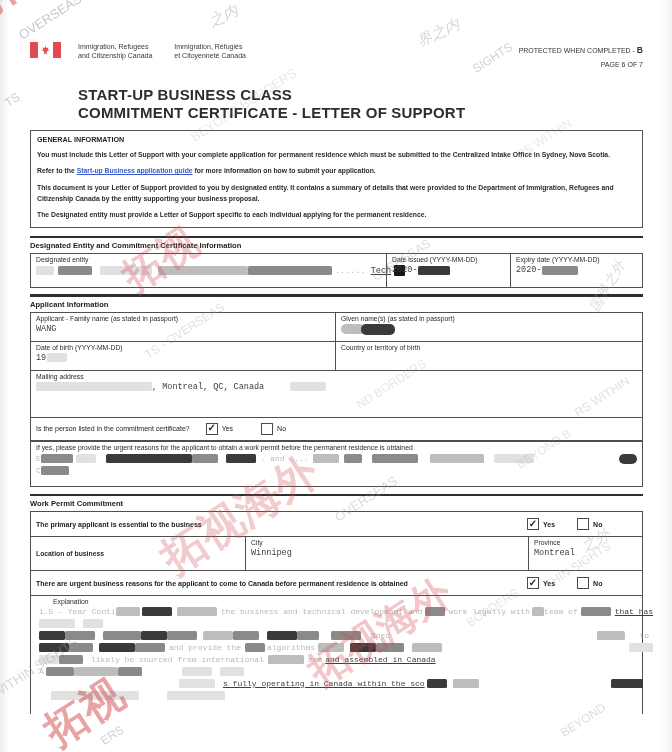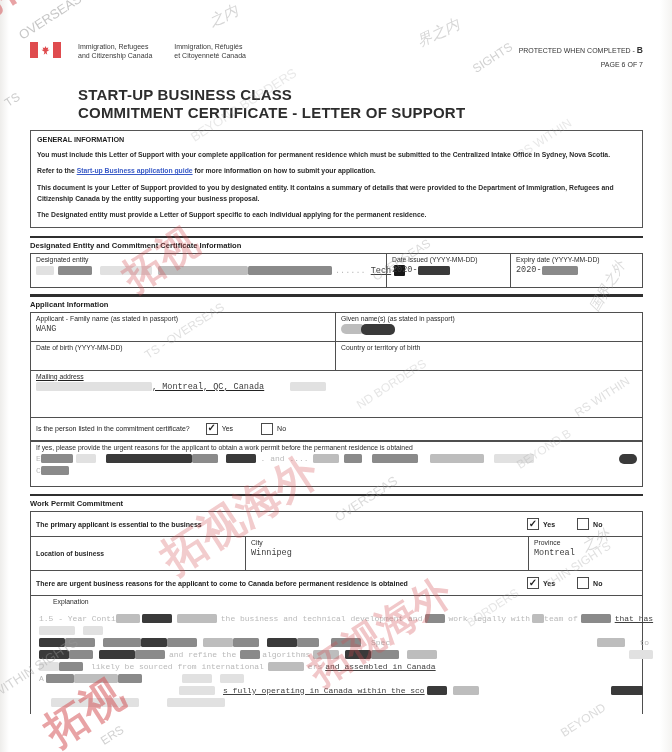--- a/index.html
+++ b/index.html
@@ -163,27 +163,28 @@
           <div class="val">WANG</div>
         </div>
         <div class="cell" style="flex:1;">
           <div class="lab">Given name(s) (as stated in passport)</div>
           <div class="val"><span class="b l pill" style="width:24px;"></span><span class="b d pill" style="width:34px;height:11px;margin-left:-4px;"></span></div>
         </div>
       </div>
       <div class="row" style="height:28px;">
         <div class="cell" style="width:305px;">
           <div class="lab">Date of birth (YYYY-MM-DD)</div>
+          <div class="val"><span>19</span><span class="b f" style="width:20px;margin-left:1px;"></span></div>
         </div>
         <div class="cell" style="flex:1;">
           <div class="lab">Country or territory of birth</div>
         </div>
       </div>
       <div class="row" style="height:46px;">
-        <div class="cell" style="flex:1;text-decoration:underline;">
+        <div class="cell" style="flex:1;">
           <div class="lab">Mailing address</div>
           <div class="val"><span class="b f" style="width:116px;"></span><span>, Montreal, QC, Canada</span><span class="g" style="width:26px;"></span><span class="b f" style="width:36px;"></span></div>
         </div>
       </div>
       <div class="row" style="height:22px;">
         <div class="qrow" style="flex:1;border:none;">
           <span>Is the person listed in the commitment certificate?</span>
           <span class="cbg" style="margin-left:16px;">
             <span class="cb">
                 <span>✓</span>
@@ -256,21 +257,21 @@
             <span class="gap"></span>
             <span class="cb"></span>
             <span class="cbl">No</span>
           </span>
         </div>
       </div>
       <div class="row" style="min-height:118px;align-items:flex-start;">
         <div class="cell" style="flex:1;padding-left:8px;">
           <div class="lab" style="margin-left:14px;">Explanation</div>
 
-          <div class="xl" style="margin-top:7px;">
+          <div class="xl" style="margin-top:0;">
             <span class="vt">1.5 - Year Conti</span><span class="b l" style="width:24px;"></span><span class="b d" style="width:30px;margin-left:2px;"></span>
             <span class="g" style="width:5px;"></span><span class="b l" style="width:40px;"></span><span class="g" style="width:4px;"></span>
             <span class="vt">the business and technical development and</span><span class="g" style="width:3px;"></span><span class="b m" style="width:20px;"></span>
             <span class="g" style="width:3px;"></span><span class="vt">work legally with</span><span class="b l" style="width:12px;margin-left:2px;"></span>
             <span class="vt">team of</span><span class="b m" style="width:30px;margin-left:3px;"></span>
             <span class="g" style="width:4px;"></span><span class="dt">that has</span>
           </div>
 
           <div class="xl">
             <span class="b f" style="width:36px;"></span><span class="g" style="width:8px;"></span><span class="b f" style="width:20px;"></span>
@@ -282,21 +283,21 @@
             <span class="g" style="width:6px;"></span><span class="b l" style="width:30px;"></span><span class="b m" style="width:26px;"></span>
             <span class="g" style="width:8px;"></span><span class="b d" style="width:30px;"></span><span class="b m" style="width:22px;"></span>
             <span class="g" style="width:12px;"></span><span class="b m" style="width:30px;"></span><span class="g" style="width:10px;"></span>
             <span class="vt">Spec</span><span class="sp"></span><span class="b l" style="width:28px;"></span>
             <span class="g" style="width:14px;"></span><span class="vt">to</span><span class="g" style="width:4px;"></span>
           </div>
 
           <div class="xl">
             <span class="b d" style="width:30px;"></span><span class="b m" style="width:24px;"></span><span class="g" style="width:6px;"></span>
             <span class="b d" style="width:36px;"></span><span class="b m" style="width:30px;"></span><span class="g" style="width:4px;"></span>
-            <span class="vt">and refine the</span><span class="g" style="width:4px;"></span><span class="b m" style="width:20px;"></span>
+            <span class="vt">and provide the</span><span class="g" style="width:4px;"></span><span class="b m" style="width:20px;"></span>
             <span class="g" style="width:2px;"></span><span class="vt">algorithms</span><span class="b l" style="width:26px;margin-left:3px;"></span>
             <span class="g" style="width:6px;"></span><span class="b d" style="width:26px;"></span><span class="b m" style="width:28px;"></span>
             <span class="g" style="width:8px;"></span><span class="b l" style="width:30px;"></span><span class="sp"></span><span class="b f" style="width:24px;"></span>
           </div>
 
           <div class="xl">
             <span class="b f" style="width:20px;"></span><span class="b m" style="width:24px;"></span><span class="g" style="width:8px;"></span>
             <span class="vt">likely be sourced from international</span><span class="g" style="width:4px;"></span><span class="b l" style="width:36px;"></span>
             <span class="g" style="width:4px;"></span><span class="vt">ers</span><span class="g" style="width:3px;"></span>
             <span class="dt">and assembled in Canada</span>

